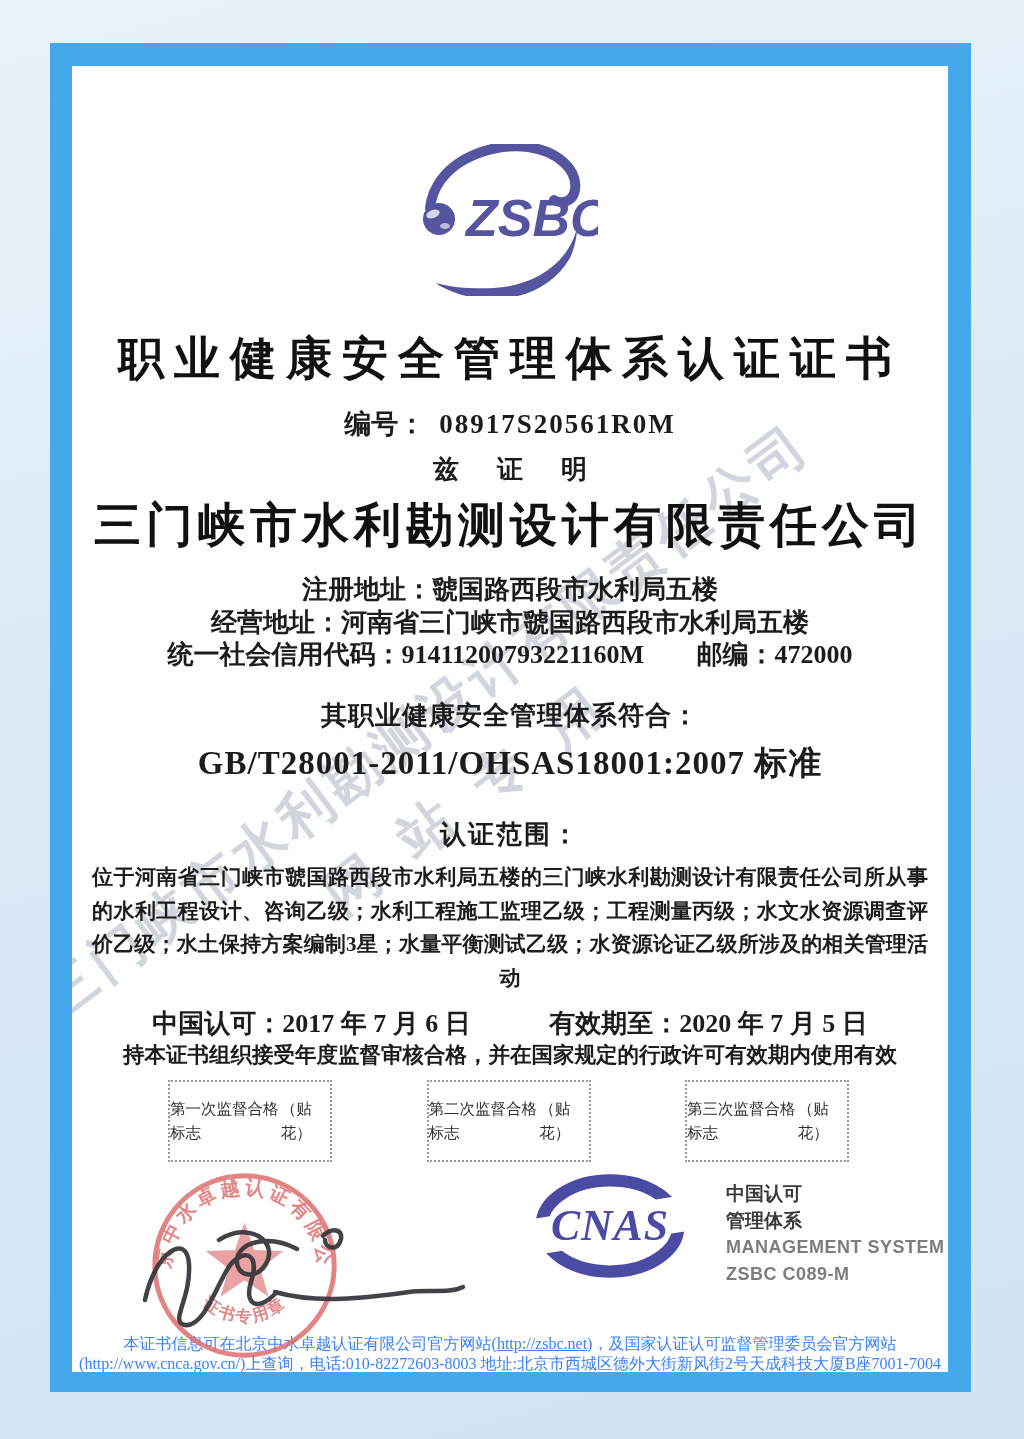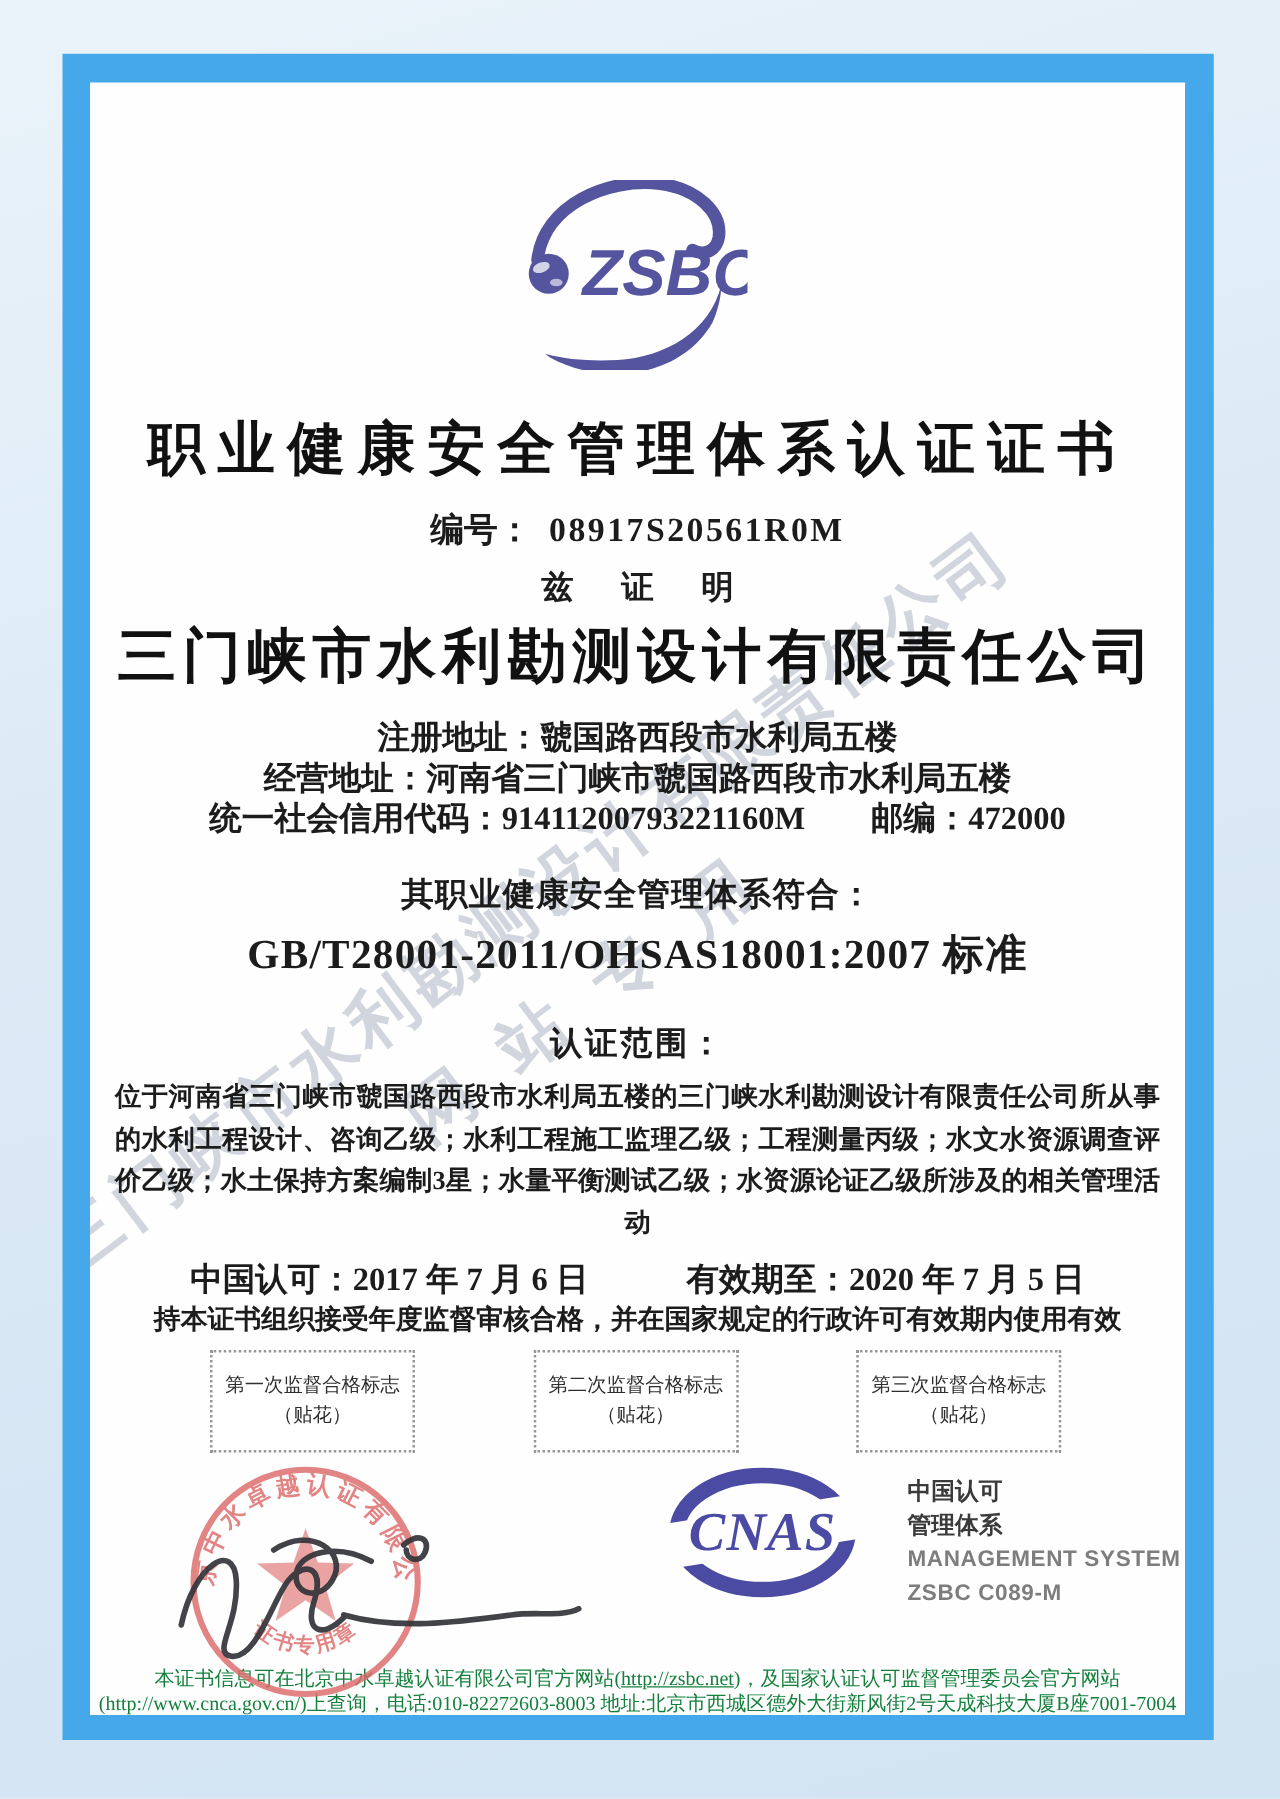--- a/index.html
+++ b/index.html
@@ -46,36 +46,36 @@
     font-size:21px; font-weight:bold; line-height:33.5px;
     text-align:justify; text-align-last:center;
   }
   .datesline { top:940px; font-size:26px; font-weight:bold; }
   .datesline .valid { margin-left:72px; }
   .noteline { top:974px; font-size:21.5px; font-weight:bold; white-space:nowrap; }
 
   .boxes { position:absolute; top:1014px; left:96px; right:99px; display:flex; justify-content:space-between; z-index:2; }
   .sbox {
     width:164px; height:82px; border:2px dotted #979797;
-    display:flex; flex-direction:column; justify-content:center; align-items:center;
+    display:flex; flex-direction:row; justify-content:center; align-items:center;
     font-size:15.5px; color:#2e2e2e; line-height:24px; background:rgba(255,255,255,.6);
   }
 
   .stamp-wrap { position:absolute; left:75px; top:1102px; z-index:3; }
   .sig-wrap { position:absolute; left:55px; top:1138px; z-index:4; }
 
   .sigblock { position:absolute; left:61px; top:1232px; width:234px; border-top:2px solid #1d1d1d; z-index:5; text-align:center; }
   .siglabel { font-size:25px; font-weight:bold; padding-top:3px; letter-spacing:2px; }
 
   .cnasblock { position:absolute; left:462px; top:1106px; display:flex; align-items:flex-start; z-index:2;gap:32px; }
   .cnastext { margin-left:8px; margin-top:8px; text-align:left; }
   .cnastext .cn { font-size:19px; color:#3a3a3a; line-height:27px; font-weight:bold; }
   .cnastext .en { font-family:"Liberation Sans","DejaVu Sans",sans-serif; font-size:18px; color:#7d7d7d; font-weight:bold; line-height:27px; letter-spacing:.5px; }
 
-  .footer { top:1268px; font-size:16px; line-height:19.5px; color:#15803d; }
+  .footer { top:1268px; font-size:16px; line-height:19.5px; color:#3b82f6; }
   .footer div { white-space:nowrap; }
   .footer .url { text-decoration:underline; }
 </style>
 </head>
 <body>
 
 <div class="frame"></div>
 
 <div class="paper">
 

